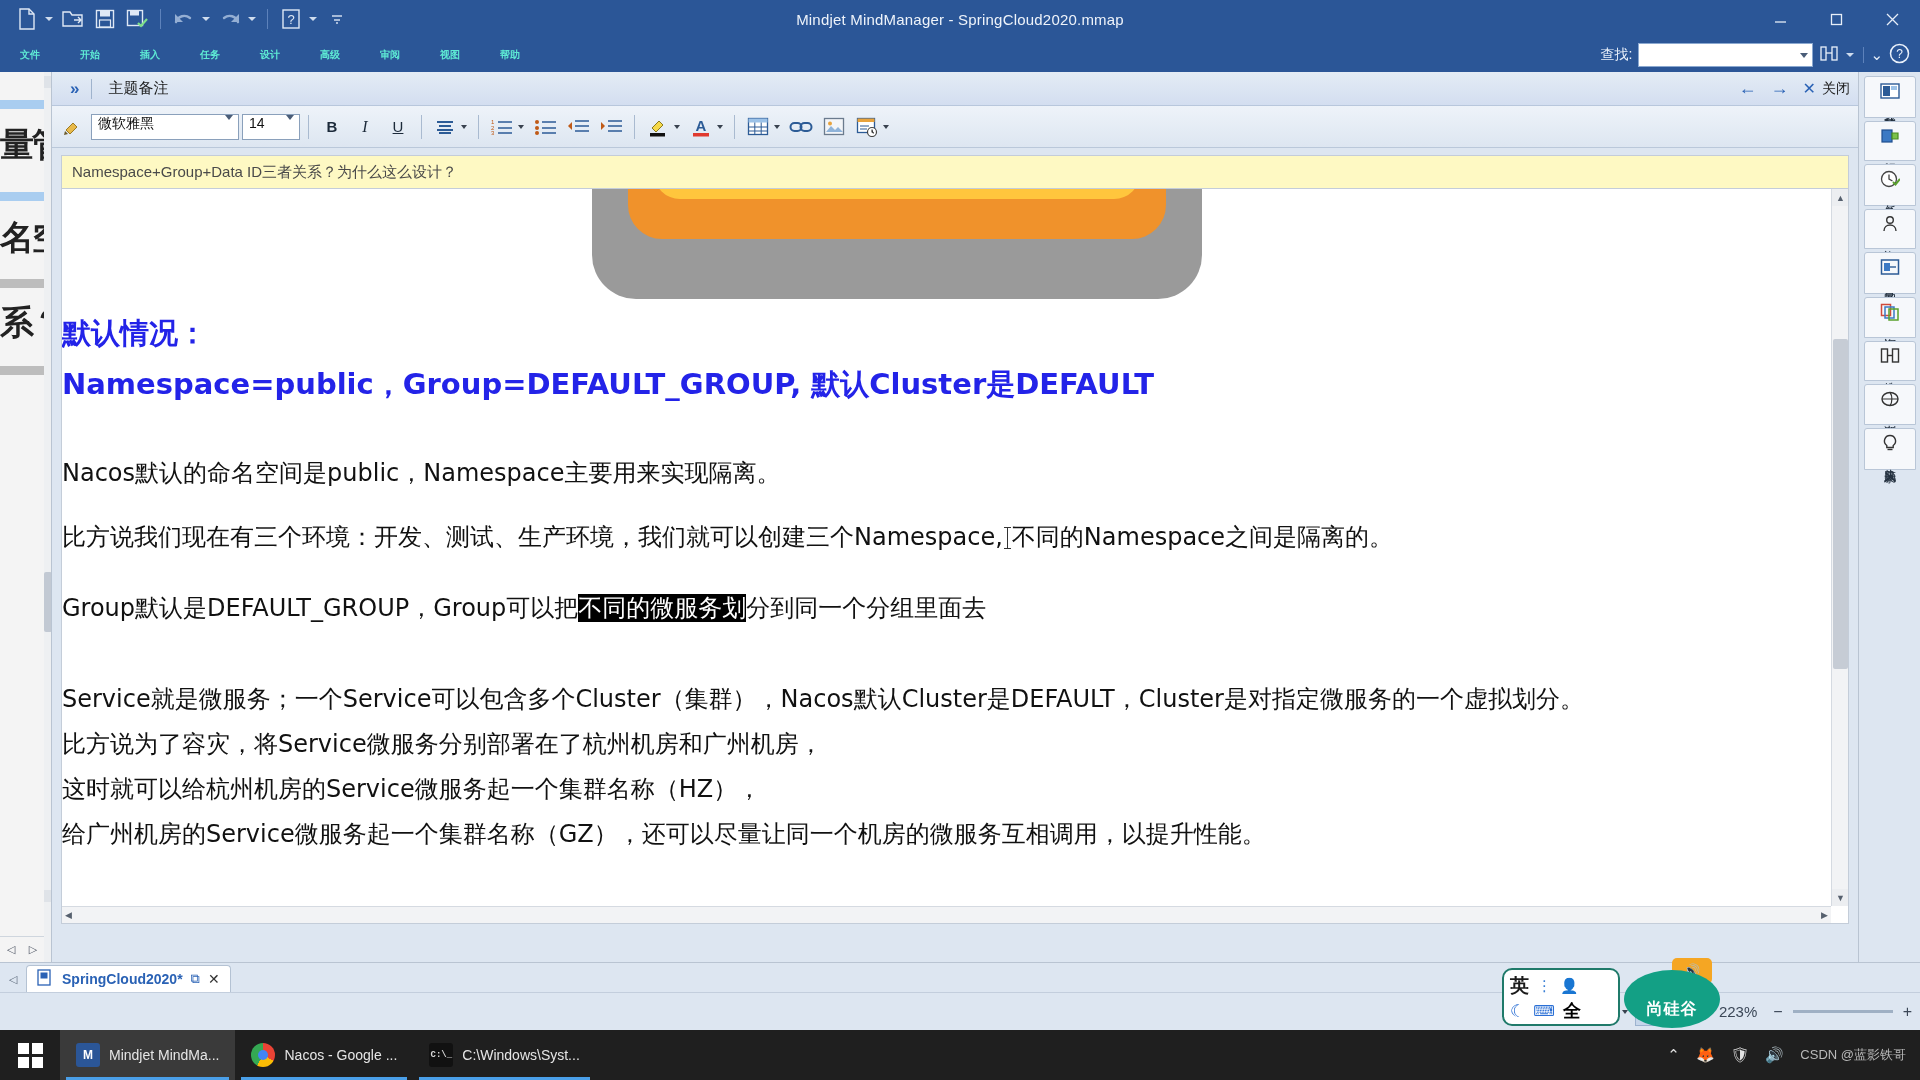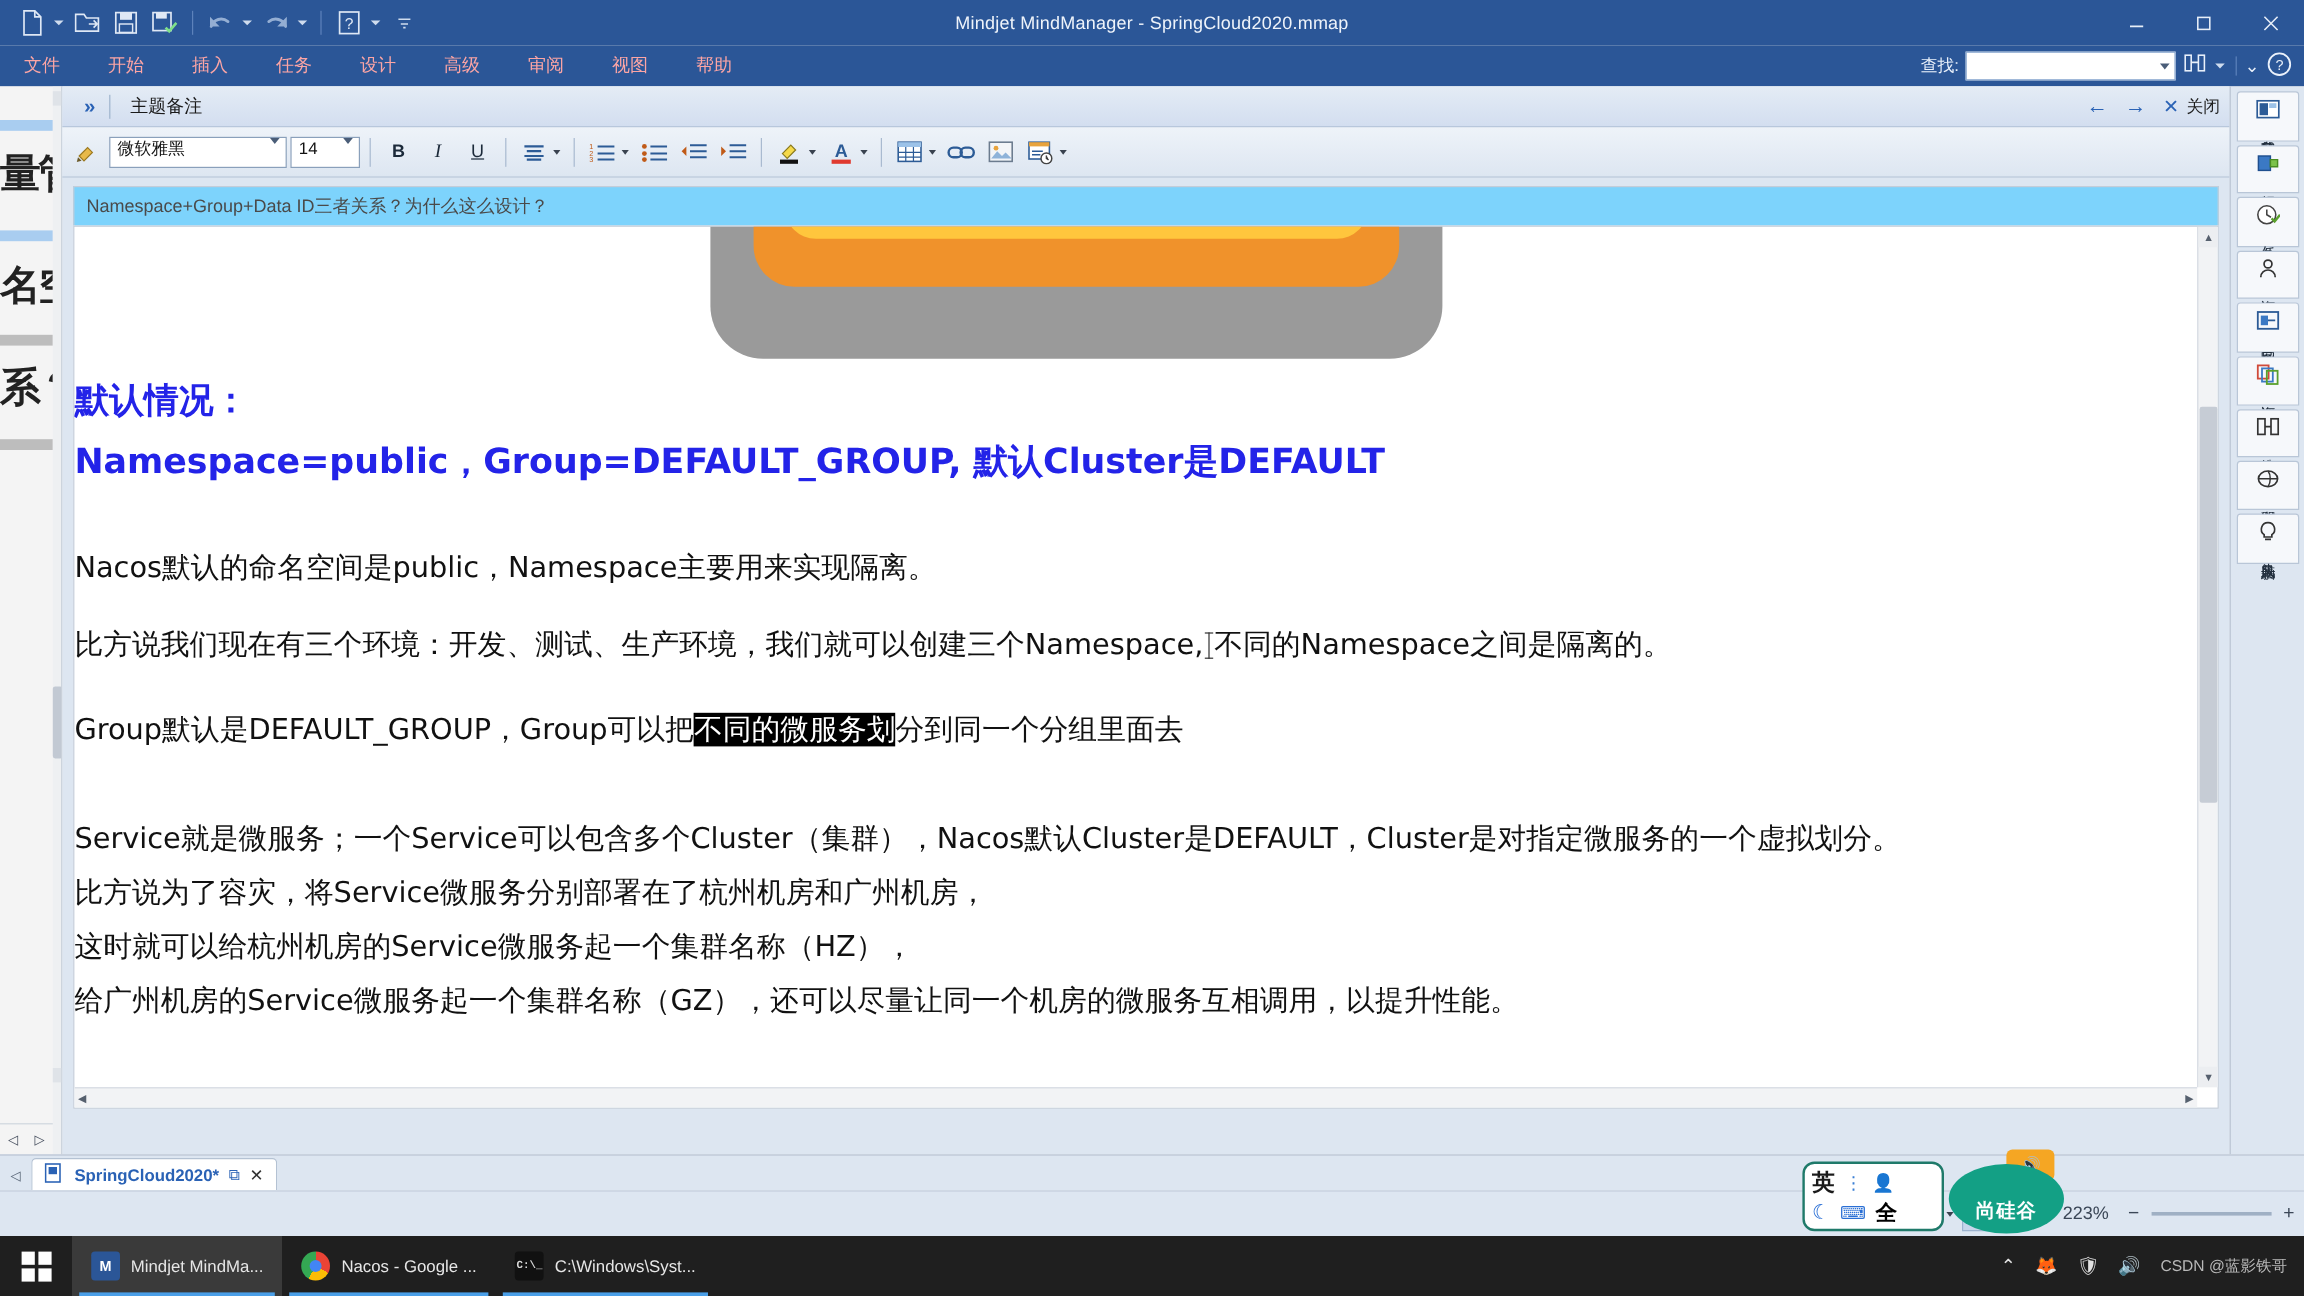--- a/index.html
+++ b/index.html
@@ -35,21 +35,21 @@
   }
   .wc { width: 56px; height: 38px; display: flex; align-items: center; justify-content: center; }
   .wc svg { stroke: #e7eef8; fill: none; stroke-width: 1.3; }
 
   
   .menubar {
     position: absolute; left: 0; top: 38px; width: 1920px; height: 34px;
     background: #2b5697; display: flex; align-items: center;
   }
   .menuitem {
-    color: #fca5a5; font-size: 15px; padding: 4px 20px; line-height: 20px;
+    color: #5eead4; font-size: 10px; padding: 4px 20px; line-height: 20px; font-weight: bold;
   }
   .menu-right {
     position: absolute; right: 10px; top: 0; height: 34px;
     display: flex; align-items: center; gap: 6px;
   }
   .find-label { color: #eaf1fb; font-size: 14px; }
   .find-box {
     width: 175px; height: 24px; background: #fff; border: 1px solid #8aa8d0;
     display: flex; align-items: center; position: relative;
   }
@@ -140,21 +140,21 @@
   }
   .combo-font { width: 148px; }
   .combo-size { width: 58px; }
   .mini-carr {
     width: 0; height: 0; border-left: 3.5px solid transparent;
     border-right: 3.5px solid transparent; border-top: 4.5px solid #39424f;
     margin-left: -2px; margin-right: 3px;
   }
 
   .doc-titlebar {
-    height: 34px; background: #7dd3fc; border: 1px solid #c4cdd9;
+    height: 34px; background: #fef9c3; border: 1px solid #c4cdd9;
     margin: 7px 9px 0 9px; display: flex; align-items: center;
     padding: 0 10px; font-size: 15px; color: #4a4a4a;
   }
 
   .doc-area {
     position: absolute; left: 9px; right: 9px; top: 116px; bottom: 38px;
     background: #fff; border: 1px solid #c4cdd9; overflow: hidden;
   }
   .doc-canvas { position: absolute; left: 0; top: 0; right: 17px; bottom: 17px;
                 overflow: hidden; padding: 0 0 0 30px; }

